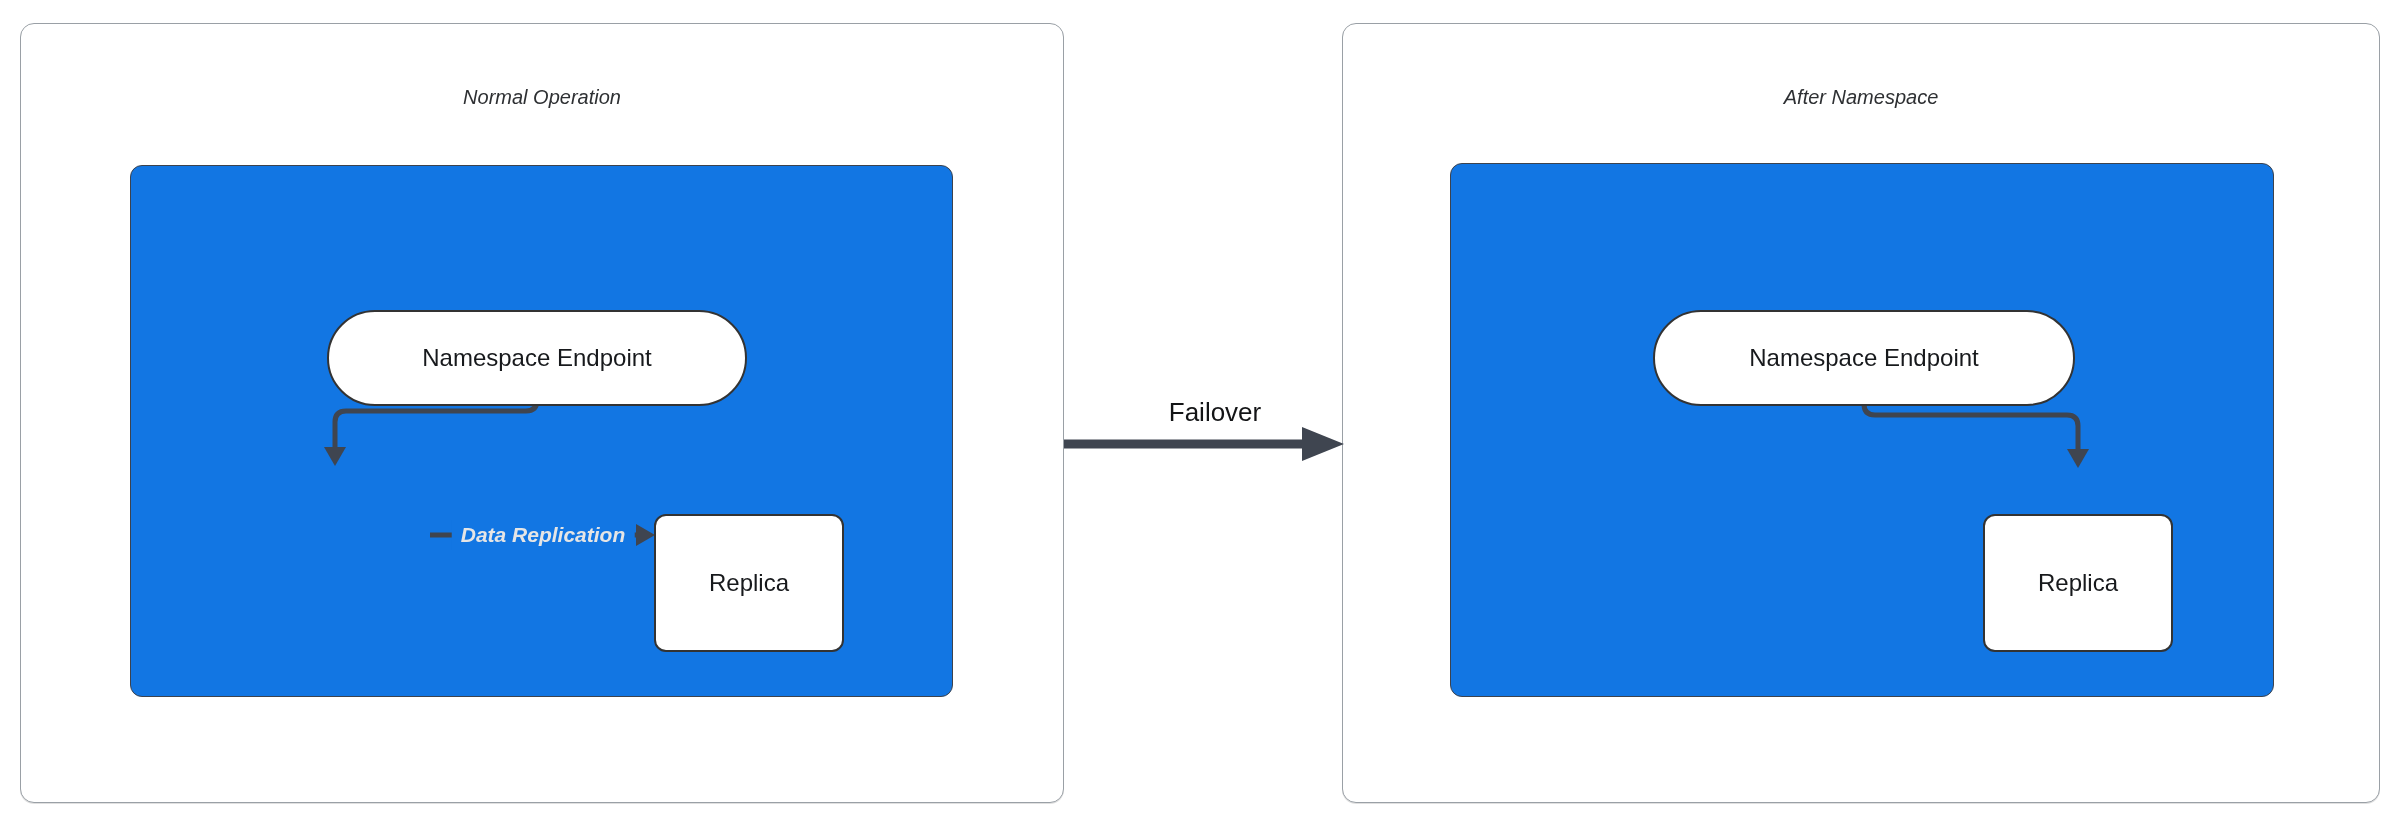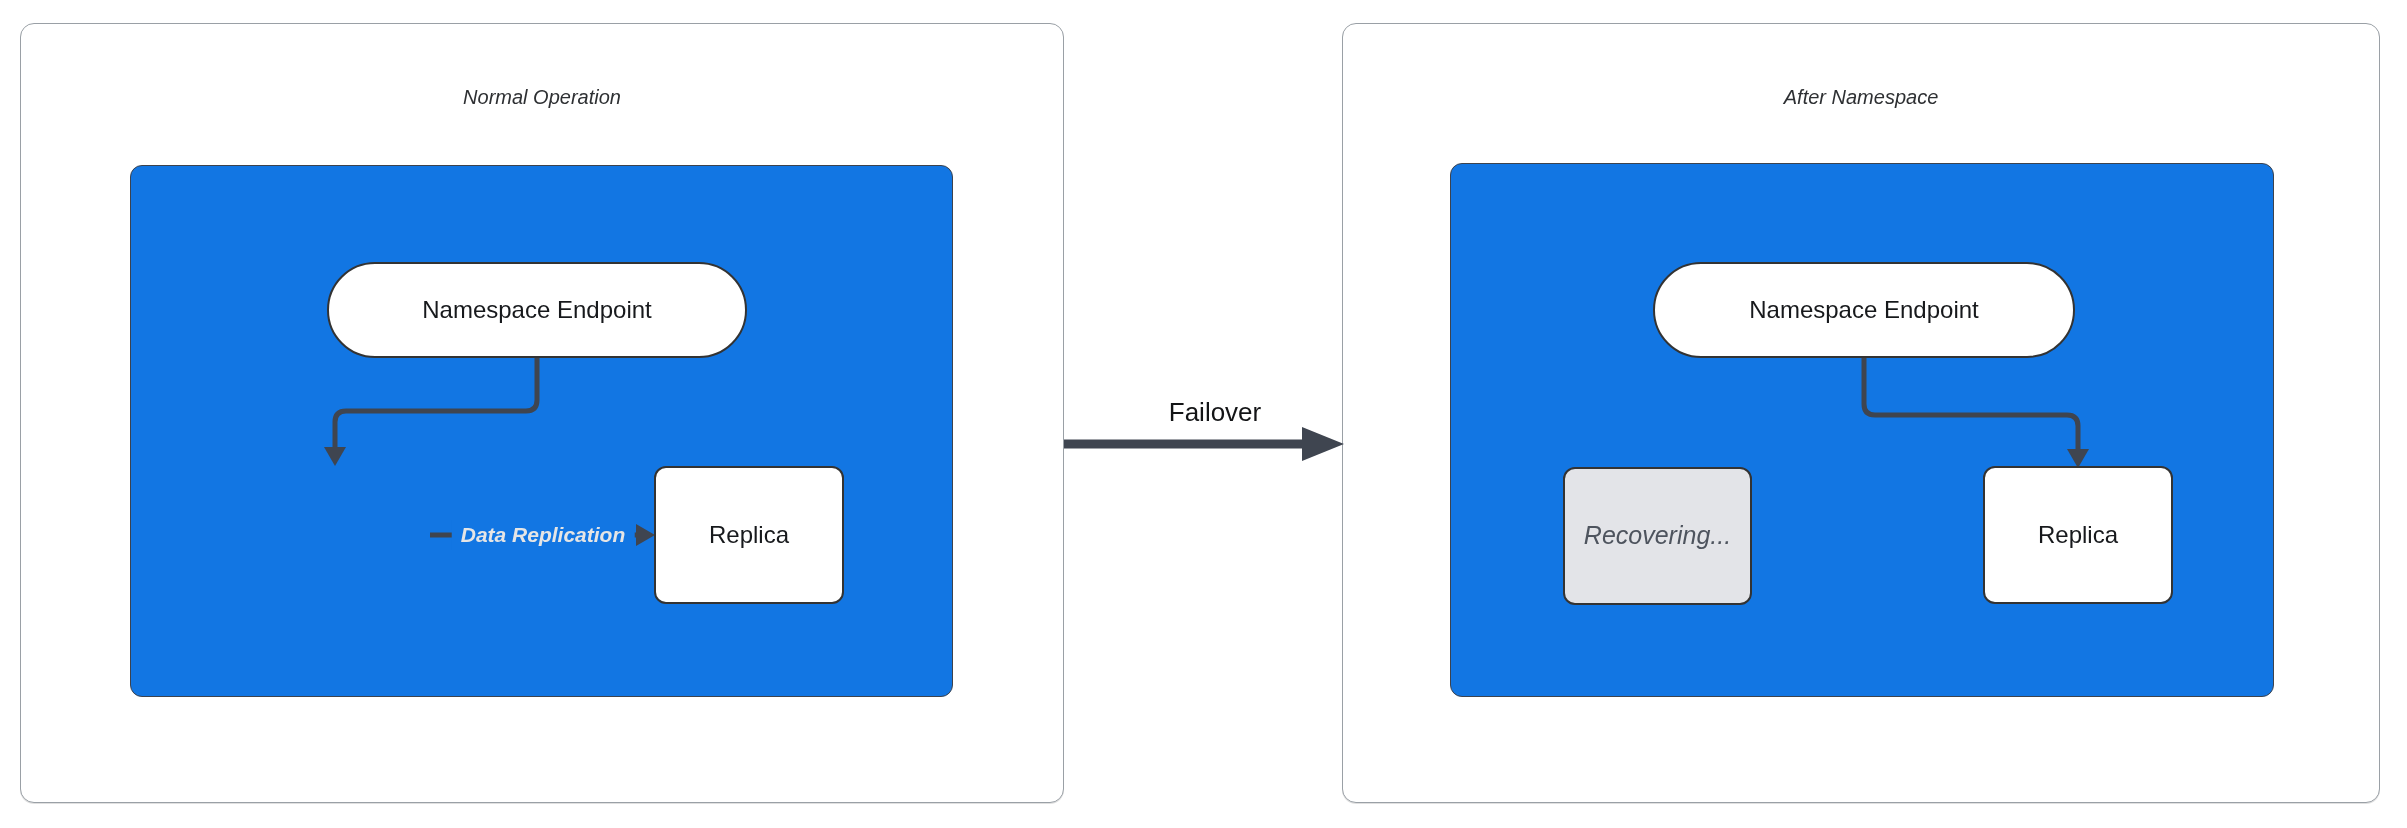--- a/index.html
+++ b/index.html
@@ -70,20 +70,21 @@
     align-items: center;
     justify-content: center;
     text-align: center;
     background: #ffffff;
     border: 2px solid var(--node-border);
     color: var(--node-text);
     font-size: 24px;
     line-height: 1.35;
     z-index: 3;
     padding: 0 14px;
+    margin-top: 48px;
   }
   .node.stadium { border-radius: 48px; }
   .node.rect { border-radius: 12px; }
   .node.inactive {
     background: var(--inactive-fill);
     color: var(--inactive-text);
     font-style: italic;
     font-size: 25px;
   }
 
@@ -144,23 +145,20 @@
   <div class="node stadium" style="left:327px; top:262px; width:420px; height:96px;">
     <span>Namespace Endpoint</span>
   </div>
   <div class="node rect" style="left:654px; top:466px; width:190px; height:138px;">
     <span>Replica</span>
   </div>
 
   <div class="node stadium" style="left:1653px; top:262px; width:422px; height:96px;">
     <span>Namespace Endpoint</span>
   </div>
-  <div class="node rect inactive" style="left:1563px; top:467px; width:189px; height:138px;">
-    <span>Recovering...</span>
-  </div>
   <div class="node rect" style="left:1983px; top:466px; width:190px; height:138px;">
     <span>Replica</span>
   </div>
 
   <div class="edge-label" style="left:543px; top:535px;">Data Replication</div>
 
   <div class="transition-label" style="left:1207px; top:412px;margin-left:8px;">Failover</div>
 
 </div>
 

